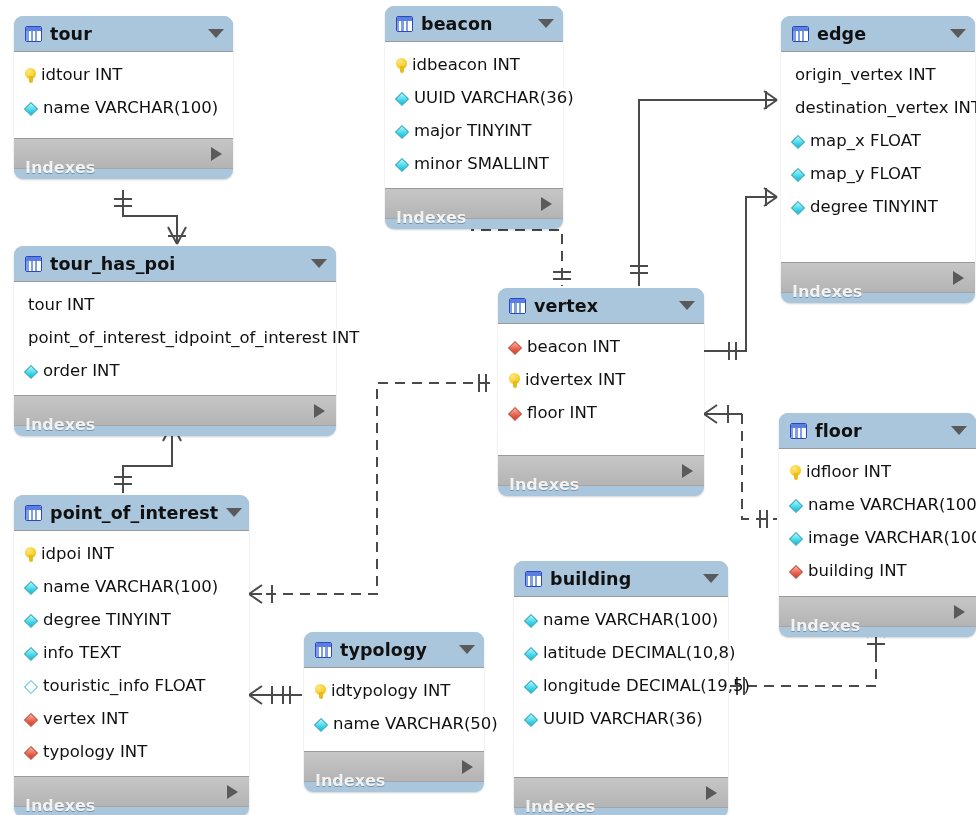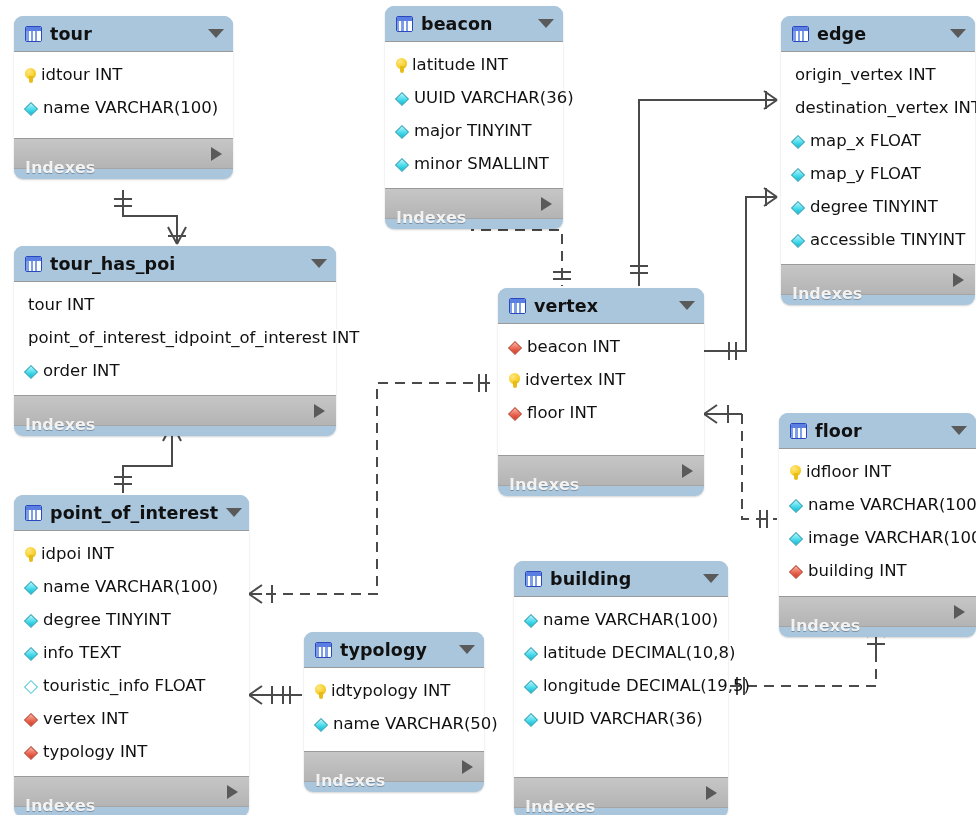--- a/index.html
+++ b/index.html
@@ -223,21 +223,21 @@
       </div>
       <div class="tbl" style="left: 383px; top: 6px; width: 178px;">
         <div class="tbl-hdr">
           <span class="tbl-icon"></span>
           <span class="tbl-title">beacon</span>
           <span class="caret"></span>
         </div>
         <div class="tbl-body" style="min-height: 130px;">
           <div class="fld">
             <span class="ic ic-key"></span>
-            <span class="nm">latitude INT</span>
+            <span class="nm">idbeacon INT</span>
           </div>
           <div class="fld">
             <span class="ic ic-dia d-cyan">
               <i></i>
             </span>
             <span class="nm">UUID VARCHAR(36)</span>
           </div>
           <div class="fld">
             <span class="ic ic-dia d-cyan">
               <i></i>
@@ -282,26 +282,20 @@
               <i></i>
             </span>
             <span class="nm">map_y FLOAT</span>
           </div>
           <div class="fld">
             <span class="ic ic-dia d-cyan">
               <i></i>
             </span>
             <span class="nm">degree TINYINT</span>
           </div>
-          <div class="fld">
-            <span class="ic ic-dia d-cyan">
-              <i></i>
-            </span>
-            <span class="nm">accessible TINYINT</span>
-          </div>
         </div>
         <div class="idx">
           <span class="lbl">Indexes</span>
           <span class="tri"></span>
         </div>
       </div>
       <div class="tbl" style="left: 12px; top: 246px; width: 322px;">
         <div class="tbl-hdr">
           <span class="tbl-icon"></span>
           <span class="tbl-title">tour_has_poi</span>

